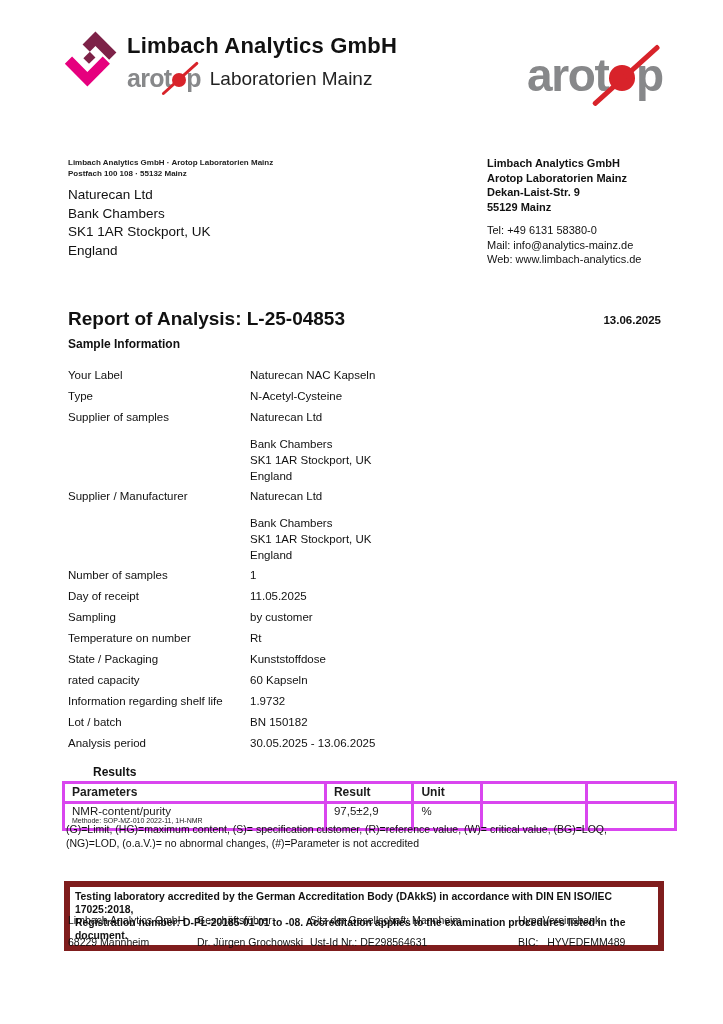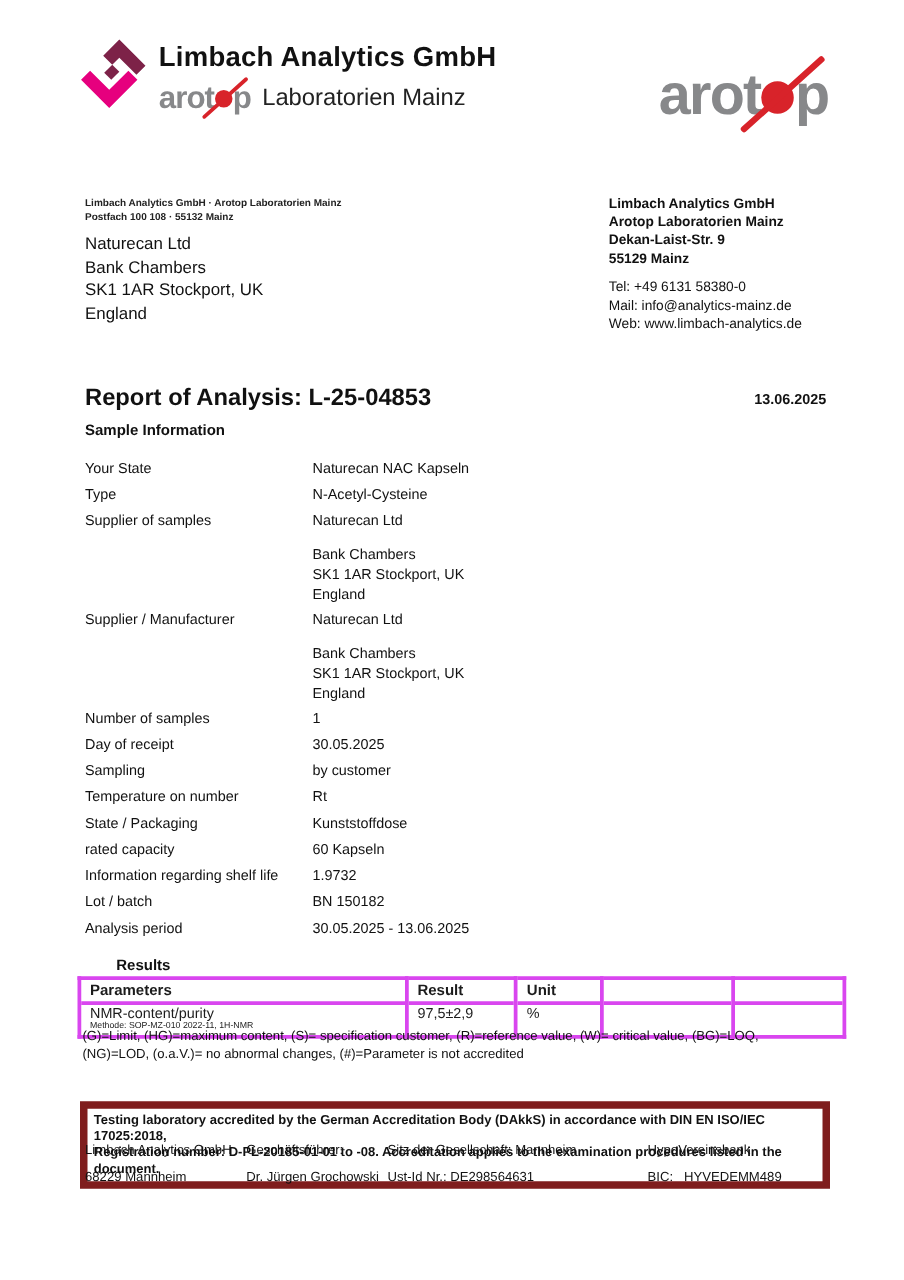--- a/index.html
+++ b/index.html
@@ -117,21 +117,21 @@
       <div>Web: www.limbach-analytics.de</div>
     </div>
   </div>
 
   <div class="report-title">Report of Analysis: L-25-04853</div>
   <div class="report-date">13.06.2025</div>
   <div class="sample-heading">Sample Information</div>
 
   <div class="sample">
     <div class="sirow">
-        <span class="si-label">Your State</span>
+        <span class="si-label">Your Label</span>
         <span class="si-value">Naturecan NAC Kapseln</span>
       </div>
     <div class="sirow">
         <span class="si-label">Type</span>
         <span class="si-value">N-Acetyl-Cysteine</span>
       </div>
     <div class="sirow">
         <span class="si-label">Supplier of samples</span>
         <span class="si-value">Naturecan Ltd</span>
       </div>
@@ -162,21 +162,21 @@
     <div class="sirow sub sub-last">
         <span class="si-label"></span>
         <span class="si-value">England</span>
       </div>
     <div class="sirow">
         <span class="si-label">Number of samples</span>
         <span class="si-value">1</span>
       </div>
     <div class="sirow">
         <span class="si-label">Day of receipt</span>
-        <span class="si-value">30.05.2025</span>
+        <span class="si-value">11.05.2025</span>
       </div>
     <div class="sirow">
         <span class="si-label">Sampling</span>
         <span class="si-value">by customer</span>
       </div>
     <div class="sirow">
         <span class="si-label">Temperature on number</span>
         <span class="si-value">Rt</span>
       </div>
     <div class="sirow">

